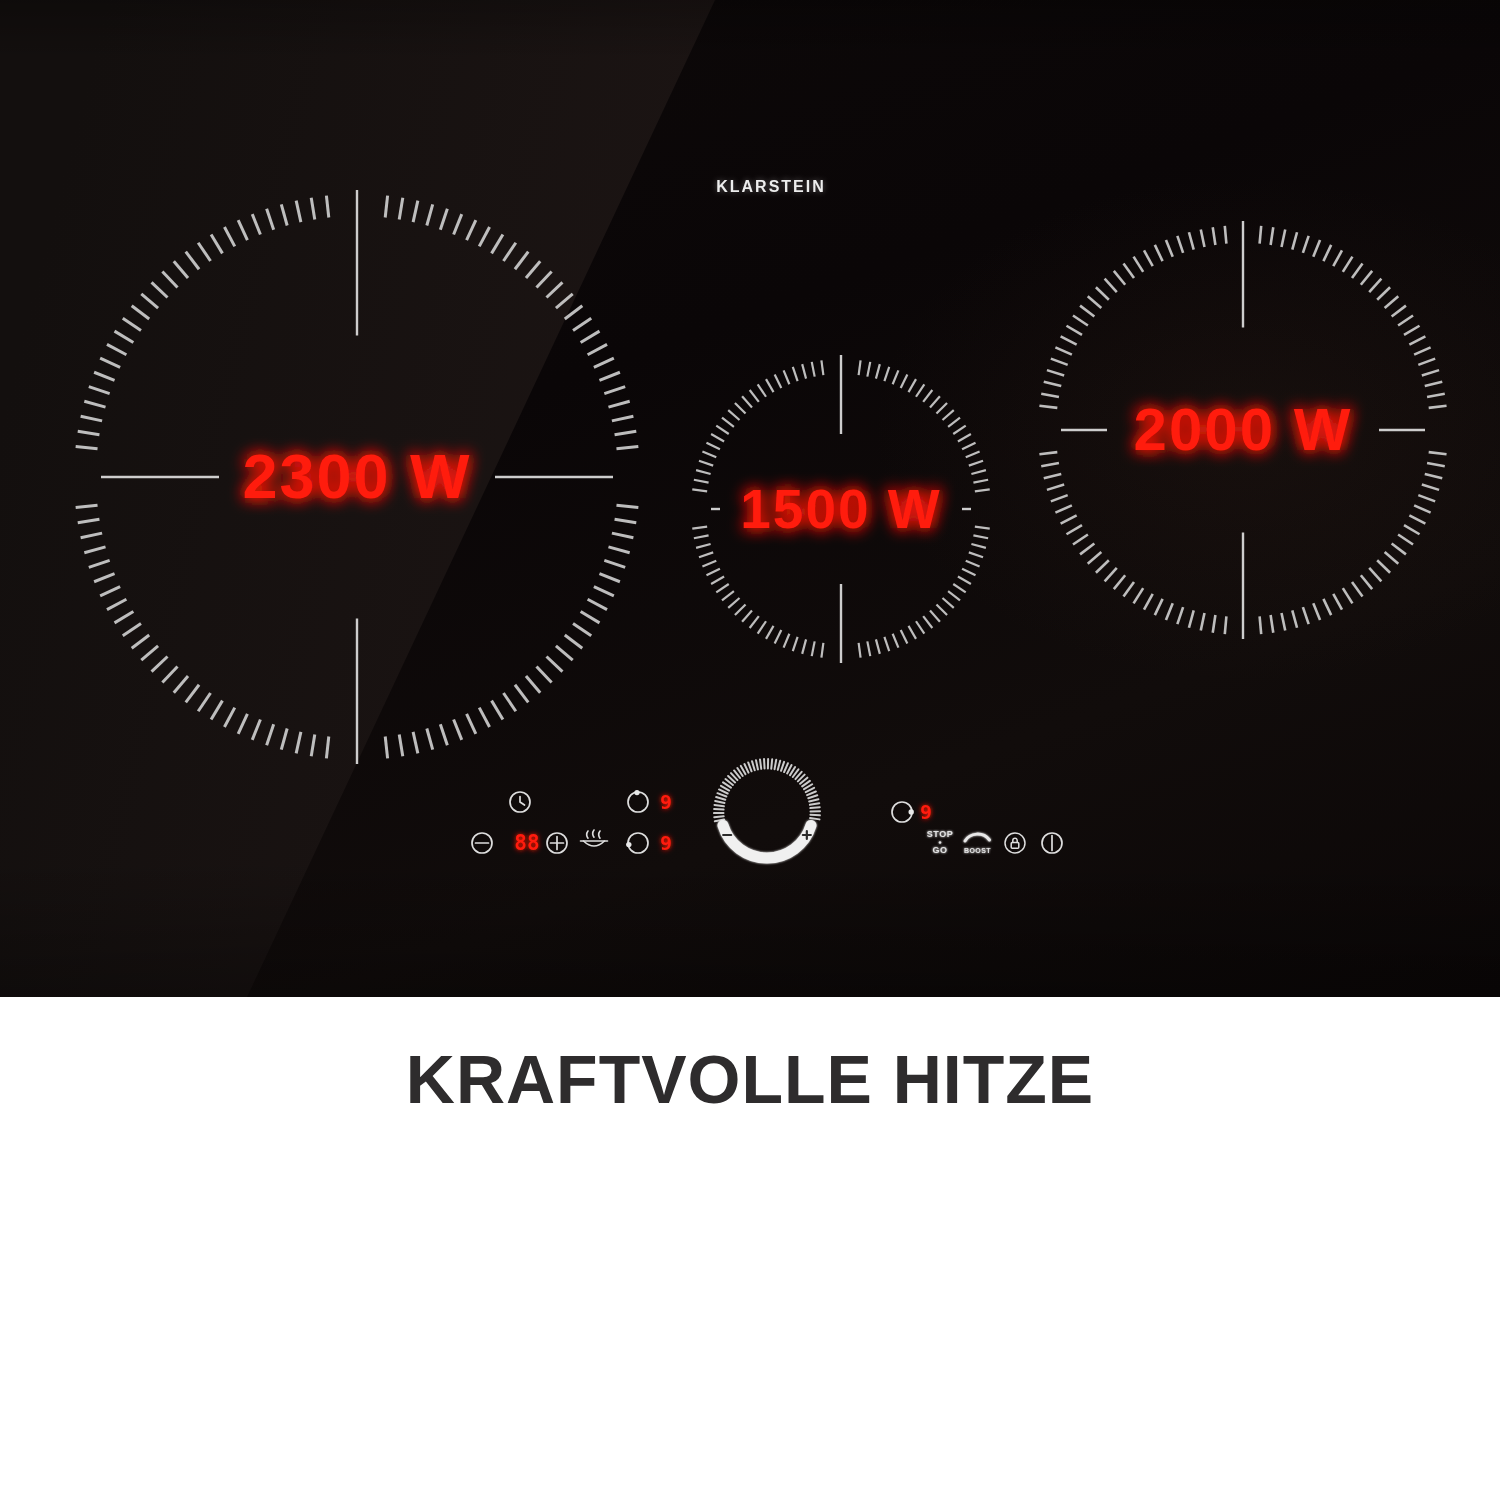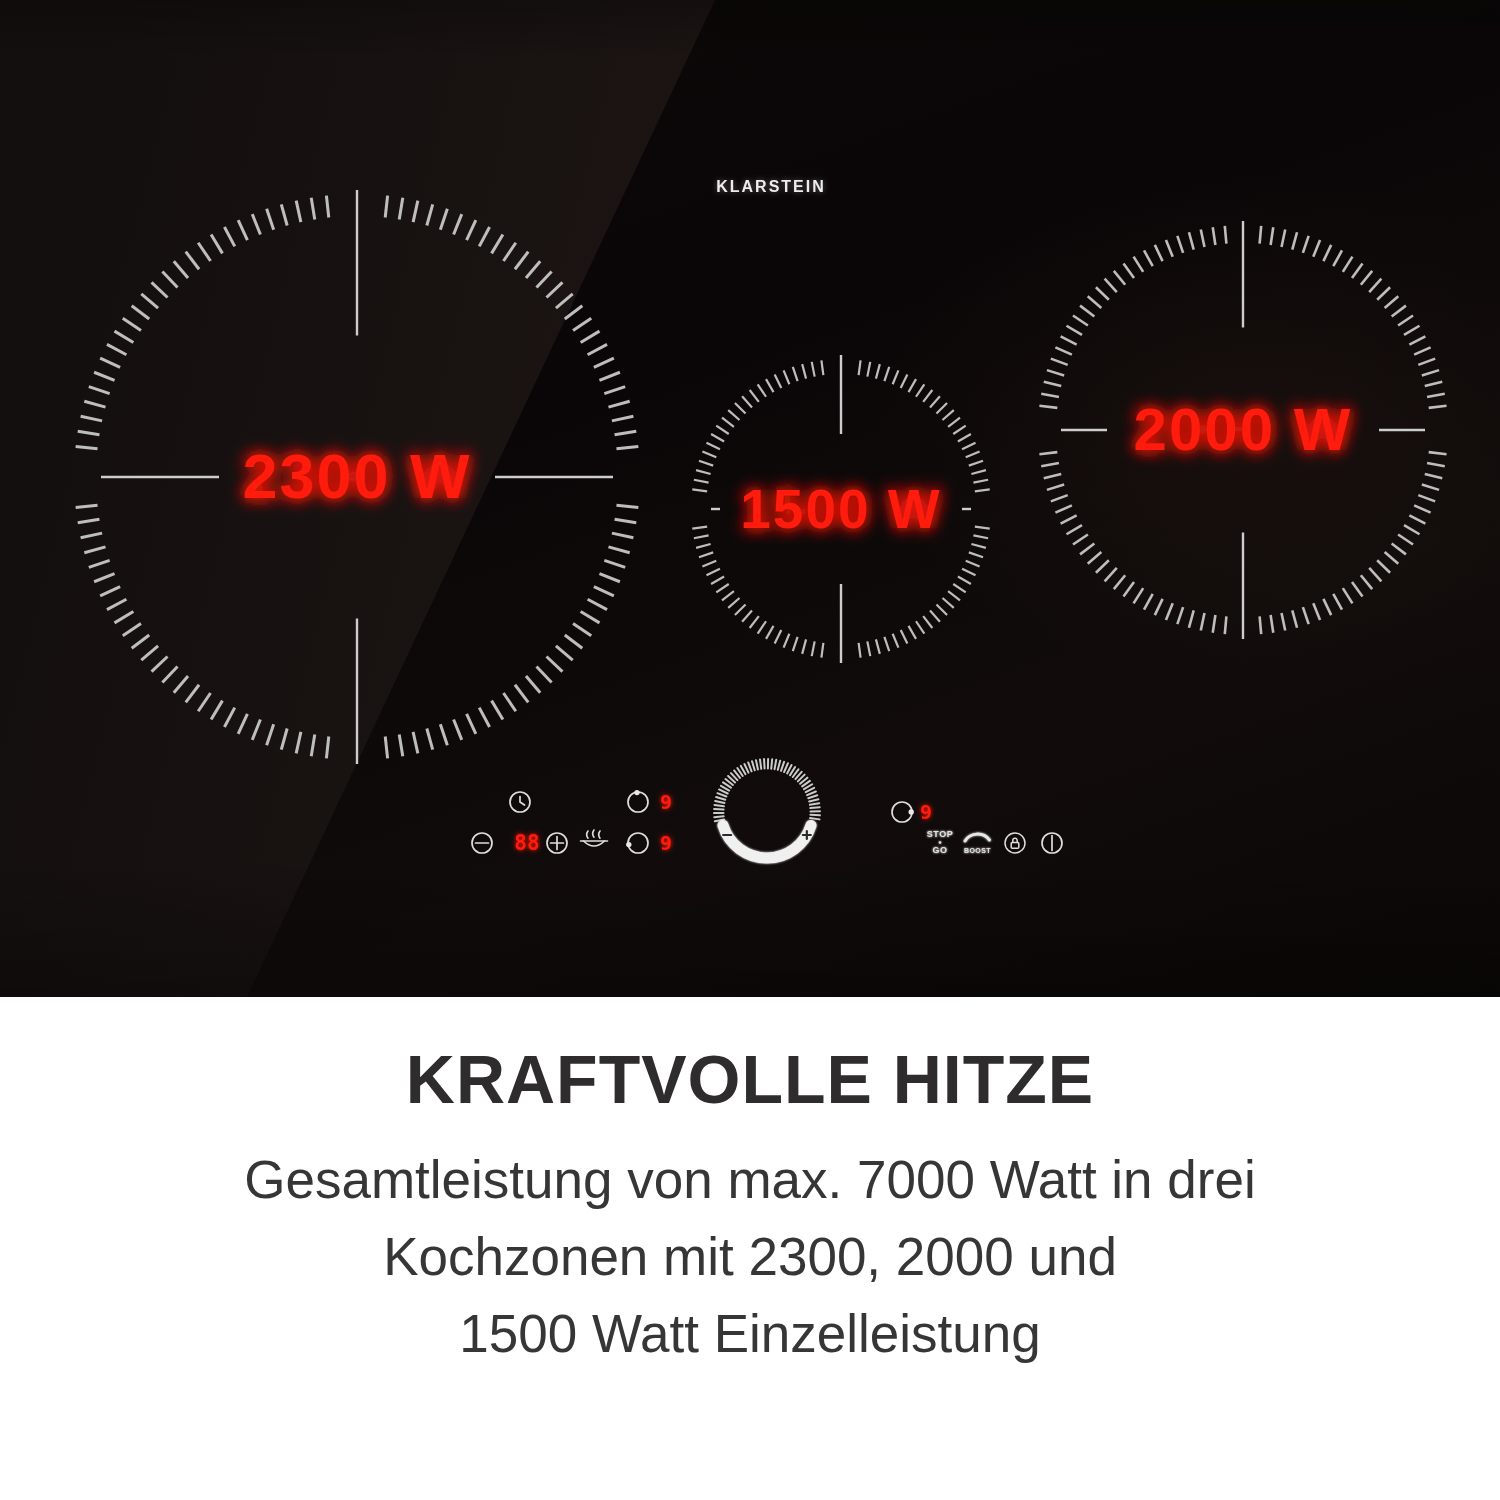--- a/index.html
+++ b/index.html
@@ -492,19 +492,14 @@
           <path d="M1052 835.5 V850.5"></path>
         </g>
       </g>
     </svg>
 
     <div class="brand">KLARSTEIN</div>
   </div>
 
   <div class="caption">
     <h1>KRAFTVOLLE HITZE</h1>
-    <div class="body">
-      <div>Gesamtleistung von max. 7000 Watt in drei</div>
-      <div>Kochzonen mit 2300, 2000 und</div>
-      <div>1500 Watt Einzelleistung</div>
-    </div>
   </div>
 </div>
 
 </body></html>

